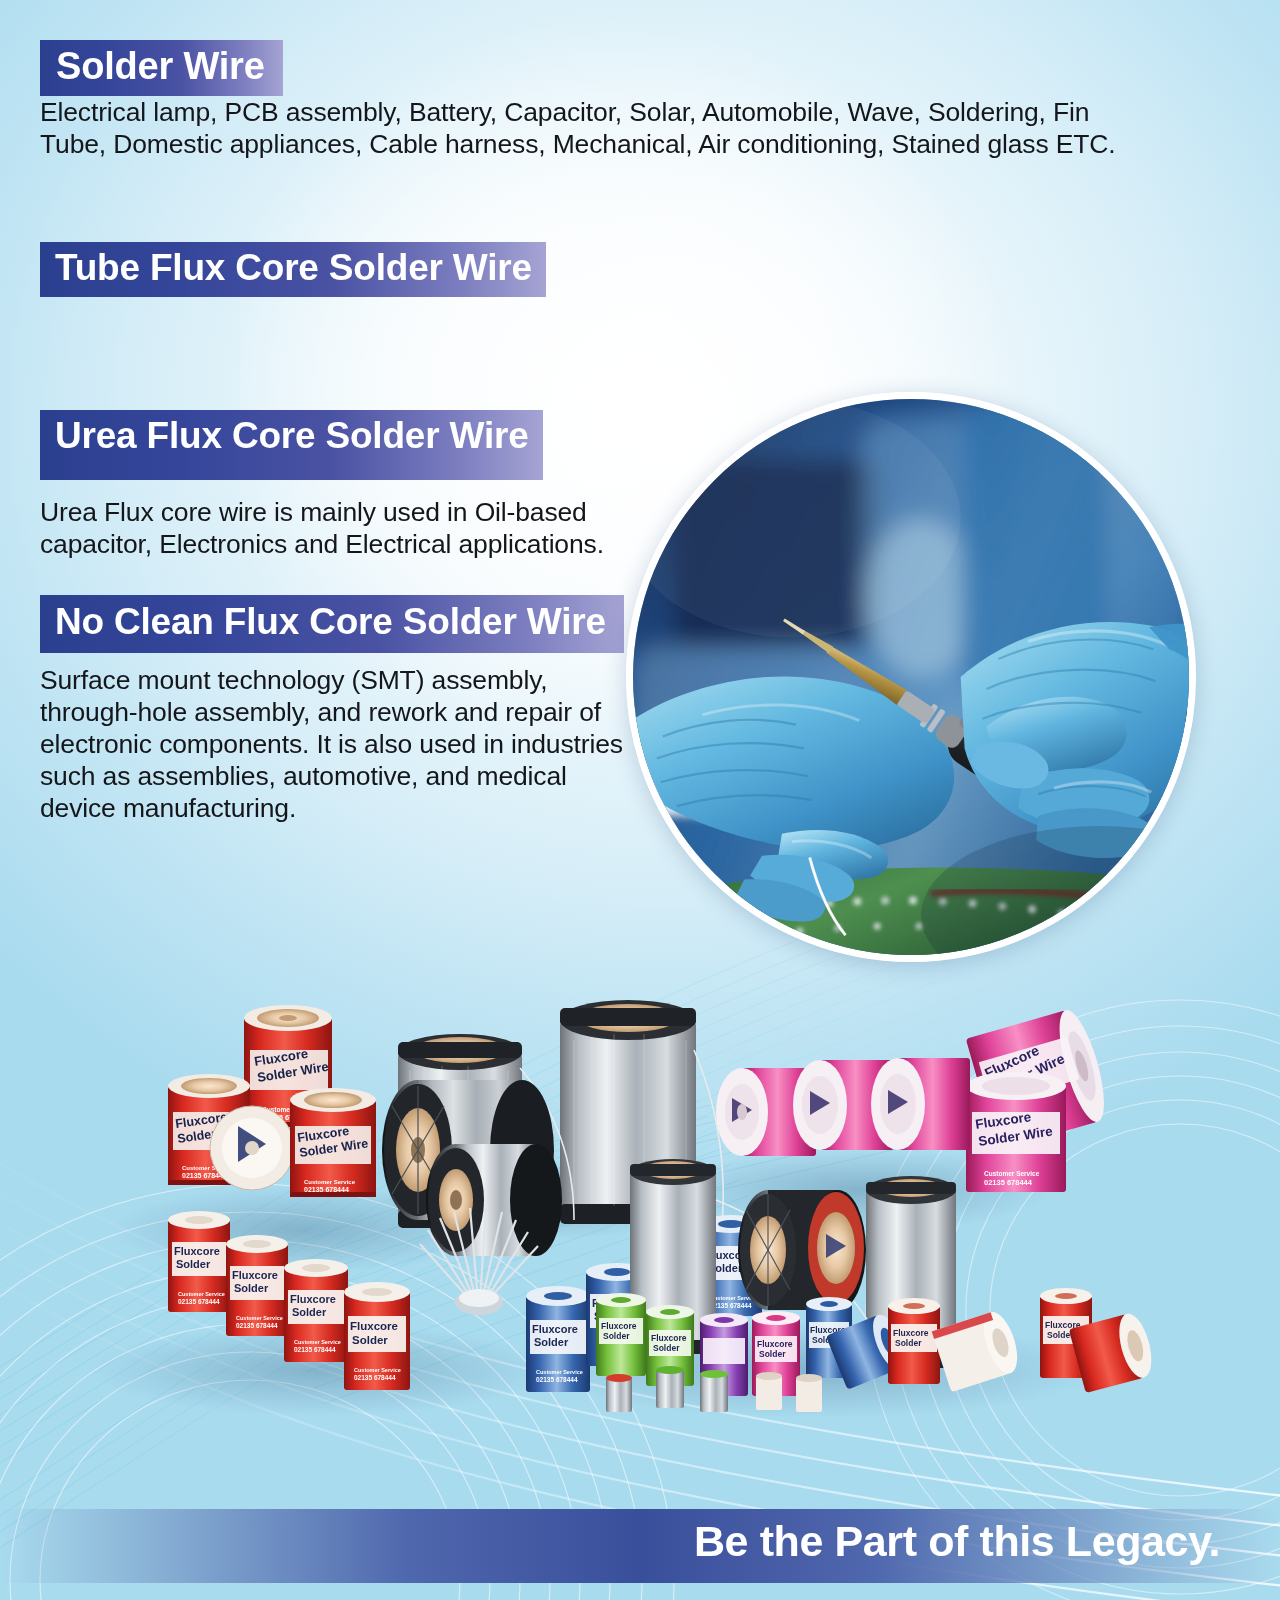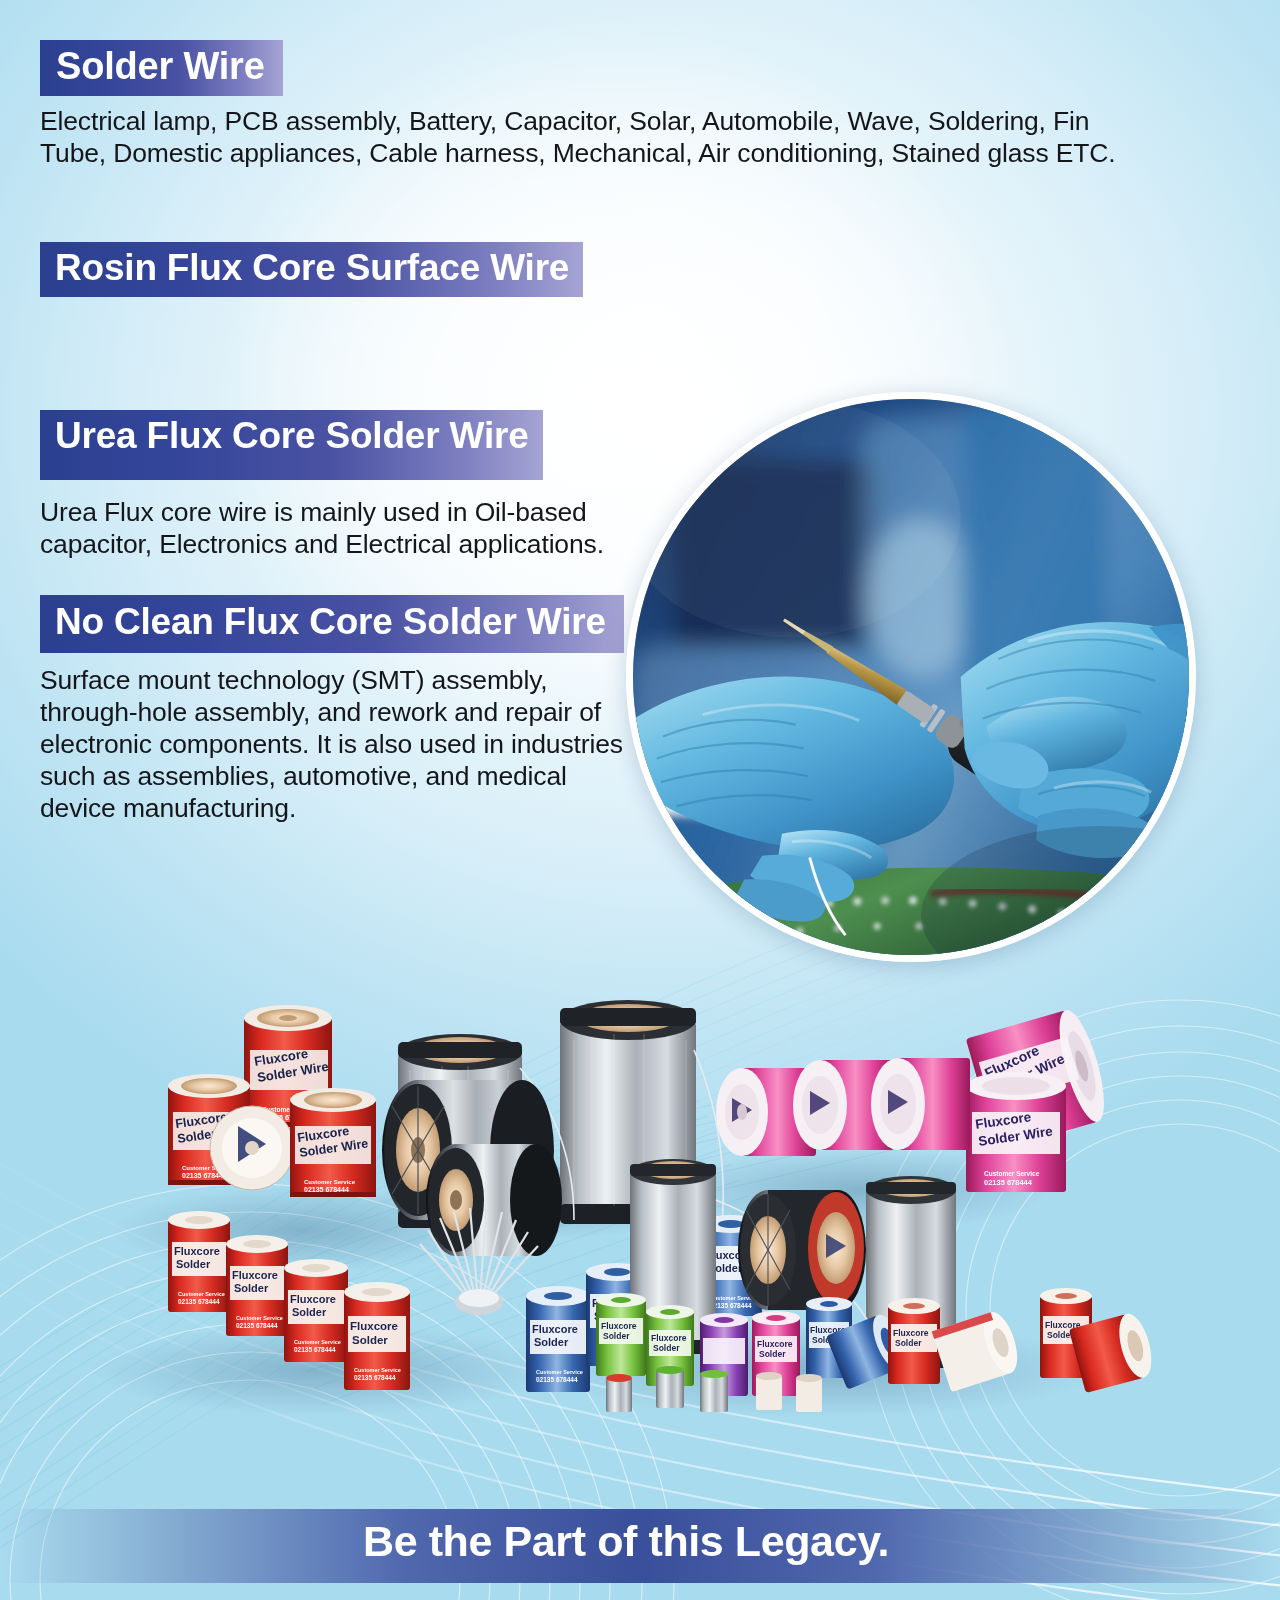--- a/index.html
+++ b/index.html
@@ -62,21 +62,21 @@
     letter-spacing: -0.15px;
   }
 
   
   .sec { position: absolute; }
   #sec-solder  { left: 40px;  top: 40px;  width: 1130px; }
   #sec-rosin   { left: 40px;  top: 242px; width: 1130px; }
   #sec-urea    { left: 40px;  top: 410px; width: 620px; }
   #sec-noclean { left: 40px;  top: 595px; width: 620px; }
 
-  #sec-solder  .body-text { margin-top: 9px; width: 1110px; }
+  #sec-solder  .body-text { width: 1110px; }
   #sec-rosin   .body-text { margin-top: 8px; width: 1125px; }
   #sec-urea    .body-text { margin-top: 16px; width: 580px; }
   #sec-noclean .body-text { margin-top: 11px; width: 600px; }
 
   
   .photo-circle {
     position: absolute;
     left: 626px; top: 392px;
     width: 570px; height: 570px;
     border-radius: 50%;
@@ -115,21 +115,21 @@
         #4f67ad 32%,
         #3a4f9b 50%,
         #4f67ad 68%,
         rgba(125,162,202,.55) 91%,
         rgba(168,217,238,0) 100%);
   }
   .tagline-2 {
     position: absolute;
     left: 0; top: 1517px;
     width: 1220px;
-    text-align: center;
+    text-align: right;
     font-size: 43px;
     font-weight: bold;
     color: #ffffff;
     letter-spacing: -0.4px;
     padding-left: 32px;
   }
 </style>
 </head>
 <body>
 
@@ -220,21 +220,21 @@
       </g>
     </g>
   </svg>
 
   <div class="sec" id="sec-solder">
     <div class="heading h-solder">Solder Wire</div>
     <div class="body-text">Electrical lamp, PCB assembly, Battery, Capacitor, Solar, Automobile, Wave, Soldering, Fin Tube, Domestic appliances, Cable harness, Mechanical, Air conditioning, Stained glass ETC.</div>
   </div>
 
   <div class="sec" id="sec-rosin">
-    <div class="heading h-rosin">Rosin Flux Core Surface Wire</div>
+    <div class="heading h-rosin">Tube Flux Core Solder Wire</div>
   </div>
 
   <div class="sec" id="sec-urea">
     <div class="heading h-urea">Urea Flux Core Solder Wire</div>
     <div class="body-text">Urea Flux core wire is mainly used in Oil-based capacitor, Electronics and Electrical applications.</div>
   </div>
 
   <div class="sec" id="sec-noclean">
     <div class="heading h-noclean">No Clean Flux Core Solder Wire</div>
     <div class="body-text">Surface mount technology (SMT) assembly, through-hole assembly, and rework and repair of electronic components. It is also used in industries such as assemblies, automotive, and medical device manufacturing.</div>

